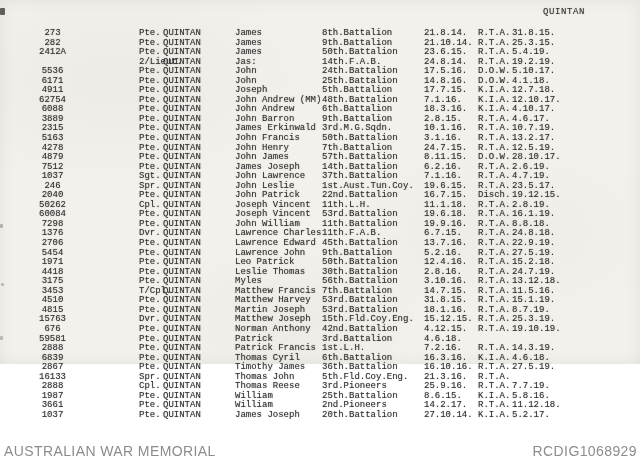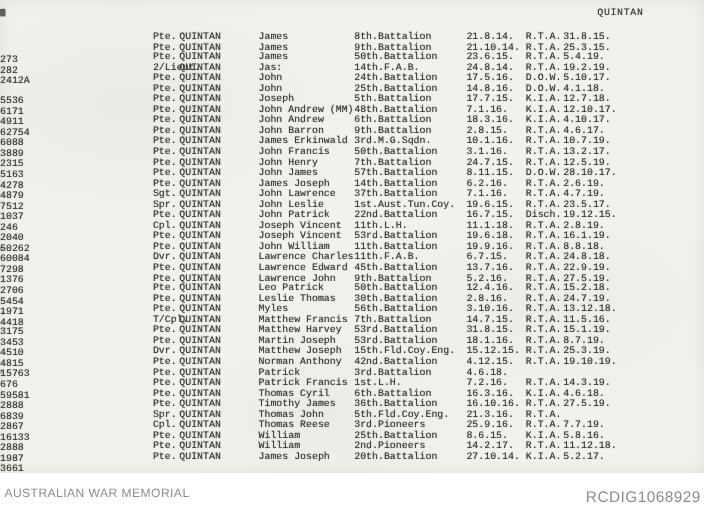--- a/index.html
+++ b/index.html
@@ -2,21 +2,21 @@
 <html><head>
 <meta charset="utf-8">
 <style>
   html,body { margin:0; padding:0; }
   .page {
     position:relative; width:640px; height:466px;
     background:#ffffff; overflow:hidden;
     font-family:"Liberation Mono","DejaVu Sans Mono",monospace;
   }
   .scan {
-    position:absolute; left:0; top:0; width:640px; height:430px;
+    position:absolute; left:0; top:0; width:640px; height:364px;
     background:
       radial-gradient(ellipse 300px 160px at 18% 22%, rgba(120,115,105,0.05), rgba(0,0,0,0) 70%),
       radial-gradient(ellipse 260px 140px at 78% 64%, rgba(120,115,105,0.04), rgba(0,0,0,0) 70%),
       radial-gradient(ellipse 200px 120px at 45% 88%, rgba(120,115,105,0.05), rgba(0,0,0,0) 70%),
       #f3f1ec;
     box-shadow: inset 0 0 14px rgba(90,85,75,0.10);
   }
   .doc-title {
     position:absolute; top:7px; left:543px;
     font-size:9px; letter-spacing:0.6px; color:#3a3a3a;
@@ -27,34 +27,34 @@
     font-size:9px; color:#353535;
     text-shadow:0 0 1px rgba(53,53,53,0.55);
     filter: blur(0.25px);
   }
   .row {
     display:grid;
     grid-template-columns:105px 47px 83px 87px 102px 54px 34px 1fr;
     height:9.55px; line-height:9.55px; white-space:pre; overflow:visible;
   }
   .c { overflow:visible; }
-  .c0 { text-align:left;margin-top:21px; }
+  .c0 { text-align:center; }
   .c1 { text-align:right;padding-left:34px; }
   .c2 { padding-left:11px; }
   .speck { position:absolute; background:#4a4741; border-radius:1px; }
   .speck.s1 { left:0; top:8px;  width:5px; height:7px; opacity:.85; }
   .speck.s2 { left:0; top:224px; width:3px; height:4px; opacity:.35; }
   .speck.s3 { left:1px; top:283px; width:3px; height:3px; opacity:.3; }
   .speck.s4 { left:0; top:336px; width:3px; height:4px; opacity:.3; }
   .footer {
     position:absolute; left:0; top:430px; width:640px; height:36px;
     background:#ffffff;
     font-family:"Liberation Sans","DejaVu Sans",sans-serif;
   }
-  .footer .left  { position:absolute; left:4px;  top:13px; font-size:11px; color:#8c8c8c; letter-spacing:0.4px; }
+  .footer .left  { position:absolute; left:4px;  top:13px; font-size:14px; color:#8c8c8c; letter-spacing:0.4px; }
   .footer .right { position:absolute; right:3px; top:13px; font-size:14px; color:#8c8c8c; letter-spacing:0.4px; }
 </style>
 </head>
 <body>
 
 <div class="page">
 
   <div class="scan">
     <div class="doc-title">QUINTAN</div>
 

